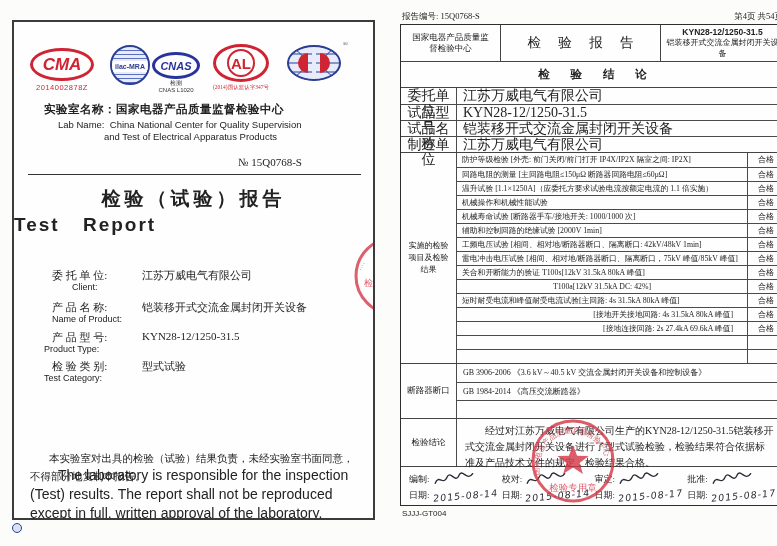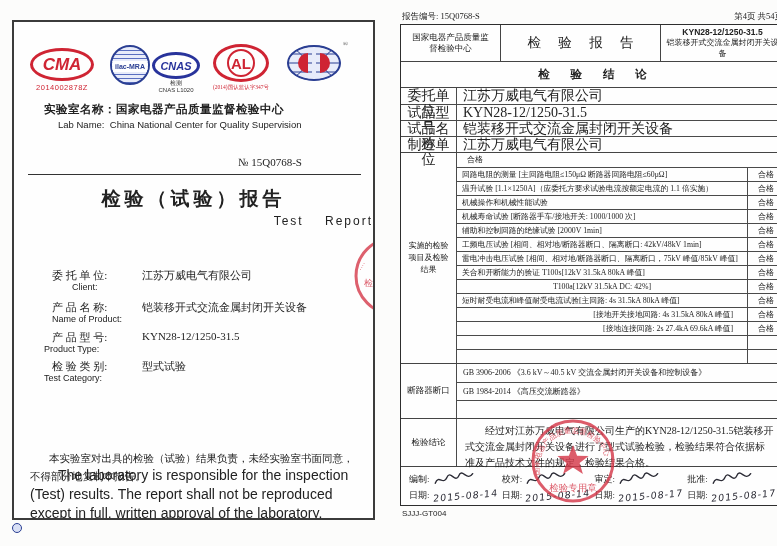--- a/index.html
+++ b/index.html
@@ -35,22 +35,22 @@
   .al-cap { color:#cf2433; font-size:5.5px; margin-top:2px; text-align:center; white-space:nowrap;}
   .reg-mark { position:absolute; font-size:7px; color:#444; }
   .lab-row { position:absolute; left:30px; top:80px; font-size:11.5px; font-weight:bold; letter-spacing:.5px;}
   .labname-en1 { position:absolute; left:44px; top:97px; font-size:9.5px; }
   .labname-en2 { position:absolute; left:90px; top:109px; font-size:9.5px; }
   .report-no-left { position:absolute; left:224px; top:134px; font-size:11px; }
   .cover-rule { position:absolute; left:14px; top:152px; width:333px; height:0;
     border-top:1.6px solid #333; }
   .cover-title-cn { position:absolute; left:0; top:164px; width:100%; text-align:center;
     font-size:19px; font-weight:bold; letter-spacing:4px; }
-  .cover-title-en { position:absolute; left:0; top:192px; width:100%; text-align:right;
-    font-size:12px; letter-spacing:2px; word-spacing:16px; font-weight:400;}
+  .cover-title-en { position:absolute; left:0; top:192px; width:100%; text-align:left;
+    font-size:19px; letter-spacing:2px; word-spacing:16px; font-weight:700;}
   .field-label { position:absolute; left:38px; font-size:11px; }
   .field-value { position:absolute; left:128px; font-size:11px; }
   .field-en { position:absolute; font-size:9px; }
   .disc-cn { position:absolute; left:16px; top:428px; width:332px; font-size:10.5px;
     line-height:1.7; text-indent:1.8em; }
   .disc-en { position:absolute; left:16px; top:444px; width:338px; font-size:14px;
     line-height:1.35; text-indent:2em; }
   .partial-stamp { position:absolute; left:338px; top:212px; width:84px; height:84px; opacity:.8;}
   .blue-glyph { position:absolute; left:12px; top:523px; width:10px; height:10px;
     border:1.6px solid #2b3f93; border-radius:50%; background:#d9e0f5; }
@@ -144,20 +144,21 @@
       <path d="M28 2 a26 17 0 0 0 0 34 M28 2 a26 17 0 0 1 0 34 M10 6 q18 13 0 26 M46 6 q-18 13 0 26 M2 19 h52 M6 10 h44 M6 28 h44" fill="none" stroke="#2b3f93" stroke-width="1"></path>
       <path d="M22 9 a10 10 0 0 0 0 20 z" fill="#cf2433"></path>
       <path d="M34 9 a10 10 0 0 1 0 20 z" fill="#cf2433"></path>
       <rect x="26" y="9" width="4" height="20" fill="#e8ecfa"></rect>
     </svg>
     <span class="reg-mark" style="right:-4px; top:-4px;">®</span>
   </div>
 
   <div class="lab-row"><span>实验室名称：</span><span>国家电器产品质量监督检验中心</span></div>
   <div class="labname-en1 en"><span>Lab Name:</span>&nbsp;&nbsp;<span>China National Center for Quality Supervision</span></div>
+  <div class="labname-en2 en">and Test of Electrical Apparatus Products</div>
 
   <div class="report-no-left">№  15Q0768-S</div>
   <div class="cover-rule"></div>
 
   <div class="cover-title-cn">检验（试验）报告</div>
   <div class="cover-title-en en">Test  Report</div>
 
   <div class="field-label" style="top:246px;">委 托 单 位:</div>
   <div class="field-value" style="top:246px;">江苏万威电气有限公司</div>
   <div class="field-en en" style="left:58px; top:260px;">Client:</div>
@@ -228,20 +229,21 @@
           <div class="info-value">江苏万威电气有限公司</div>
         </div>
 
     </div>
 
     <div class="tests">
       <div class="tests-label">实施的检验项目及检验结果</div>
       <div class="tests-rows">
 
           <div class="test-row">
+            <div class="test-item">防护等级检验 [外壳: 前门关闭/前门打开 IP4X/IP2X  隔室之间: IP2X]</div>
             <div class="test-result">合格</div>
           </div>
 
           <div class="test-row">
             <div class="test-item">回路电阻的测量 [主回路电阻≤150μΩ  断路器回路电阻≤60μΩ]</div>
             <div class="test-result">合格</div>
           </div>
 
           <div class="test-row">
             <div class="test-item">温升试验 [1.1×1250A]（应委托方要求试验电流按额定电流的 1.1 倍实施）</div>

